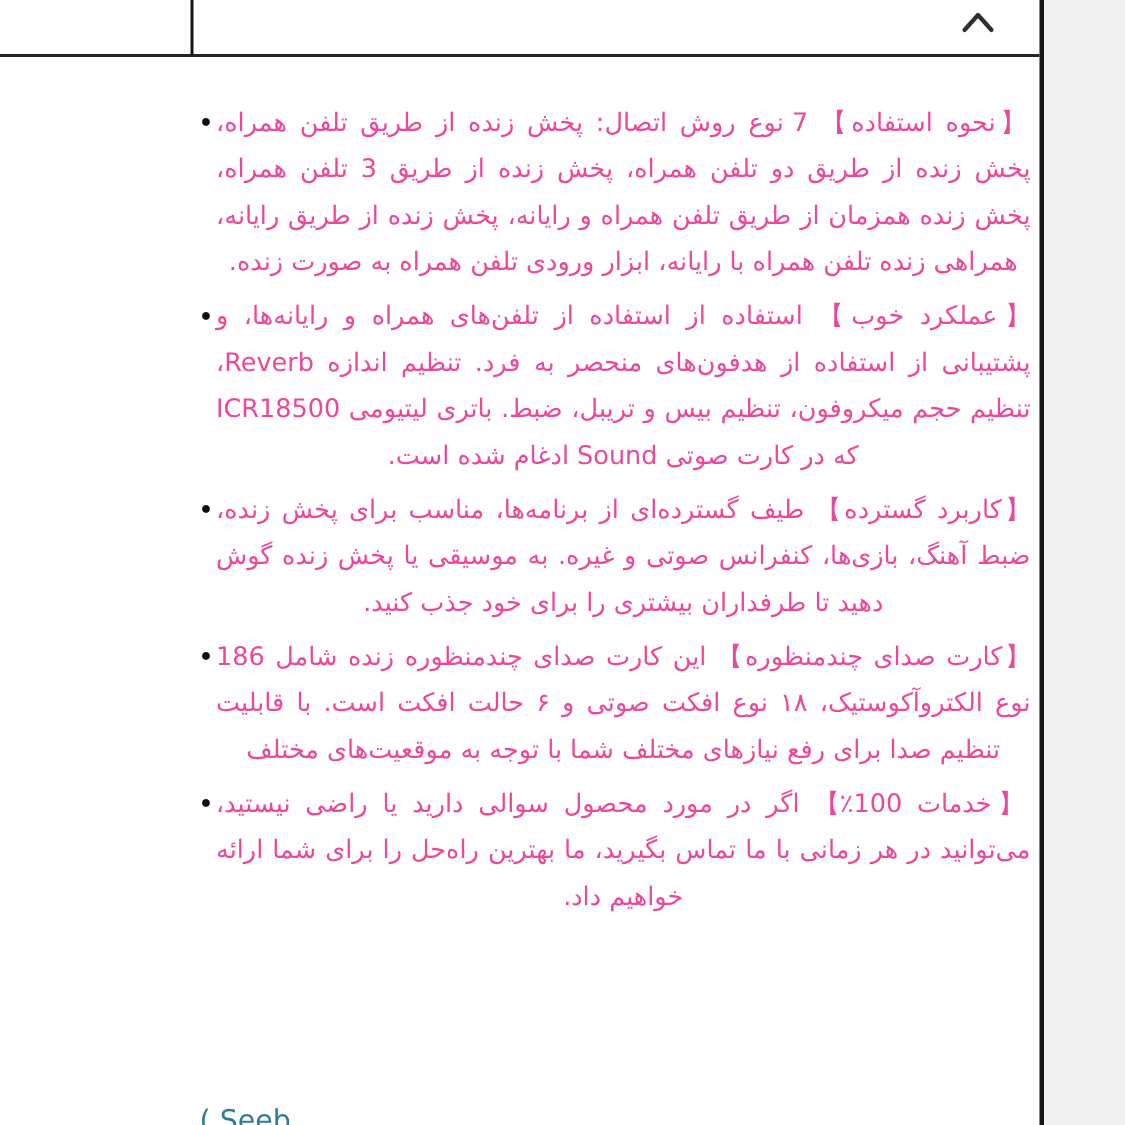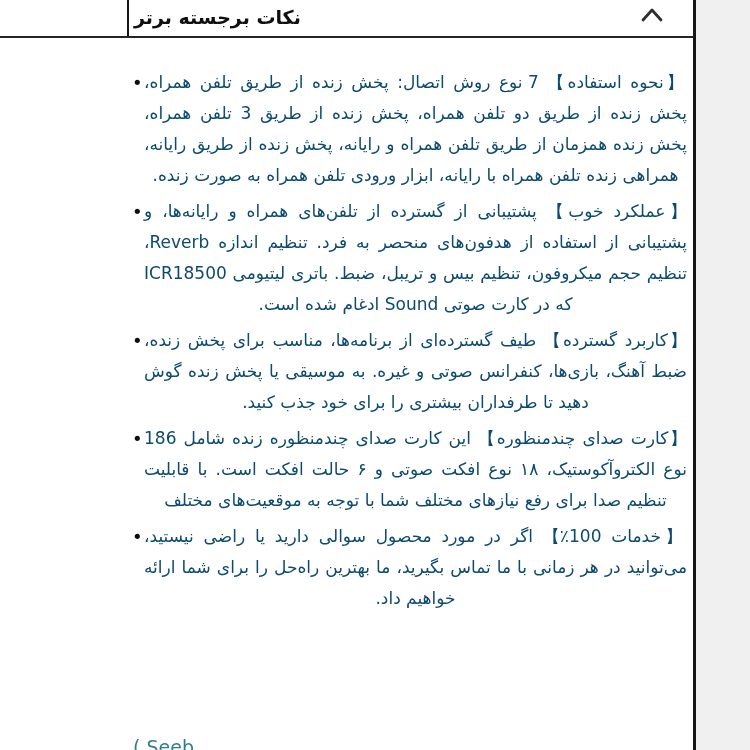--- a/index.html
+++ b/index.html
@@ -58,21 +58,21 @@
     position:relative;
     margin:0 0 5px 0;
   }
   .item .txt {
     display:block;
     direction:rtl;
     text-align:justify;
     text-align-last:center;
     font-size:17px;
     line-height:31px;
-    color:#0c4a6e;
+    color:#ec4899;
   }
   .item .blt {
     position:absolute;
     left:-12px; top:0;
     font-size:18px;
     line-height:31px;
     color:#0e0e0e;
   }
   .more-link {
     position:absolute; left:133px; top:736px;
@@ -83,38 +83,37 @@
     cursor:pointer;
   }
 </style>
 </head>
 <body>
 
 <div class="gutter"></div>
 <div class="header-vline"></div>
 
 <div class="section-header">
-  <h2 class="section-title">نکات برجسته برتر</h2>
   <svg class="chevron" width="24" height="18" viewBox="0 0 24 18">
     <polyline points="3,14 12,4 21,14" fill="none" stroke="#2c2e30" stroke-width="2.8" stroke-linecap="round" stroke-linejoin="round"></polyline>
   </svg>
 </div>
 
 <div class="divider"></div>
 
 <div class="feature-list">
 
   <div class="item">
     <span class="blt">•</span>
     <span class="txt" dir="rtl">【نحوه استفاده】 7 نوع روش اتصال: پخش زنده از طریق تلفن همراه، پخش زنده از طریق دو تلفن همراه، پخش زنده از طریق 3 تلفن همراه، پخش زنده همزمان از طریق تلفن همراه و رایانه، پخش زنده از طریق رایانه، همراهی زنده تلفن همراه با رایانه، ابزار ورودی تلفن همراه به صورت زنده.</span>
   </div>
 
   <div class="item">
     <span class="blt">•</span>
-    <span class="txt" dir="rtl">【عملکرد خوب】 پشتیبانی از گسترده از تلفن‌های همراه و رایانه‌ها، و پشتیبانی از استفاده از هدفون‌های منحصر به فرد. تنظیم اندازه Reverb، تنظیم حجم میکروفون، تنظیم بیس و تریبل، ضبط. باتری لیتیومی ICR18500 که در کارت صوتی Sound ادغام شده است.</span>
+    <span class="txt" dir="rtl">【عملکرد خوب】 استفاده از استفاده از تلفن‌های همراه و رایانه‌ها، و پشتیبانی از استفاده از هدفون‌های منحصر به فرد. تنظیم اندازه Reverb، تنظیم حجم میکروفون، تنظیم بیس و تریبل، ضبط. باتری لیتیومی ICR18500 که در کارت صوتی Sound ادغام شده است.</span>
   </div>
 
   <div class="item">
     <span class="blt">•</span>
     <span class="txt" dir="rtl">【کاربرد گسترده】 طیف گسترده‌ای از برنامه‌ها، مناسب برای پخش زنده، ضبط آهنگ، بازی‌ها، کنفرانس صوتی و غیره. به موسیقی یا پخش زنده گوش دهید تا طرفداران بیشتری را برای خود جذب کنید.</span>
   </div>
 
   <div class="item">
     <span class="blt">•</span>
     <span class="txt" dir="rtl">【کارت صدای چندمنظوره】 این کارت صدای چندمنظوره زنده شامل 186 نوع الکتروآکوستیک، ۱۸ نوع افکت صوتی و ۶ حالت افکت است. با قابلیت تنظیم صدا برای رفع نیازهای مختلف شما با توجه به موقعیت‌های مختلف</span>

